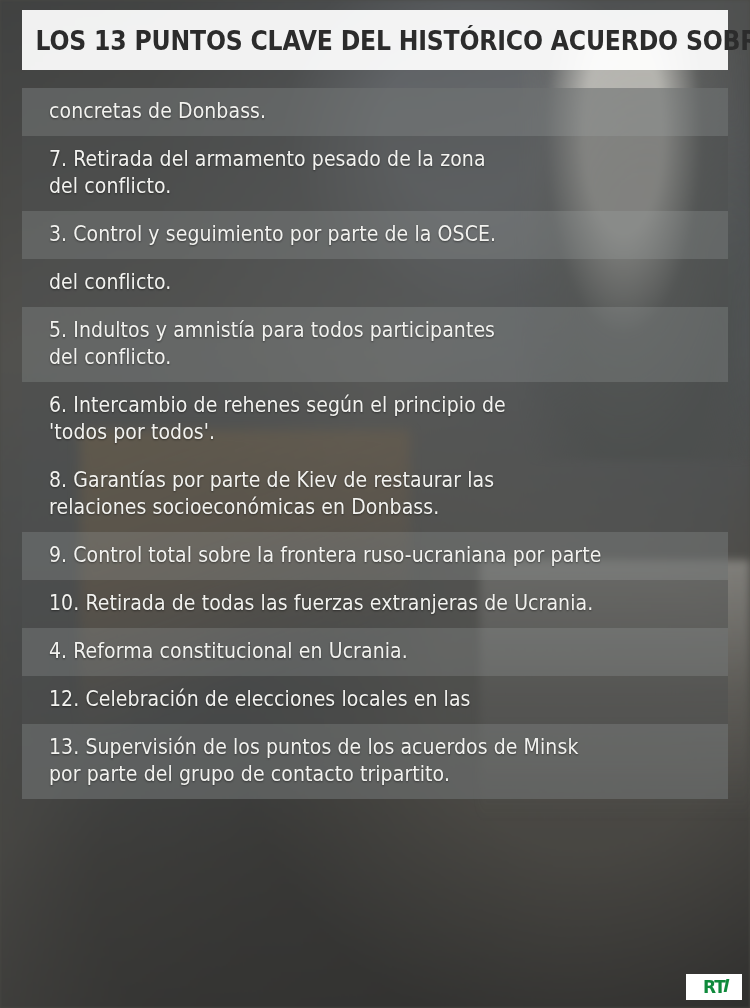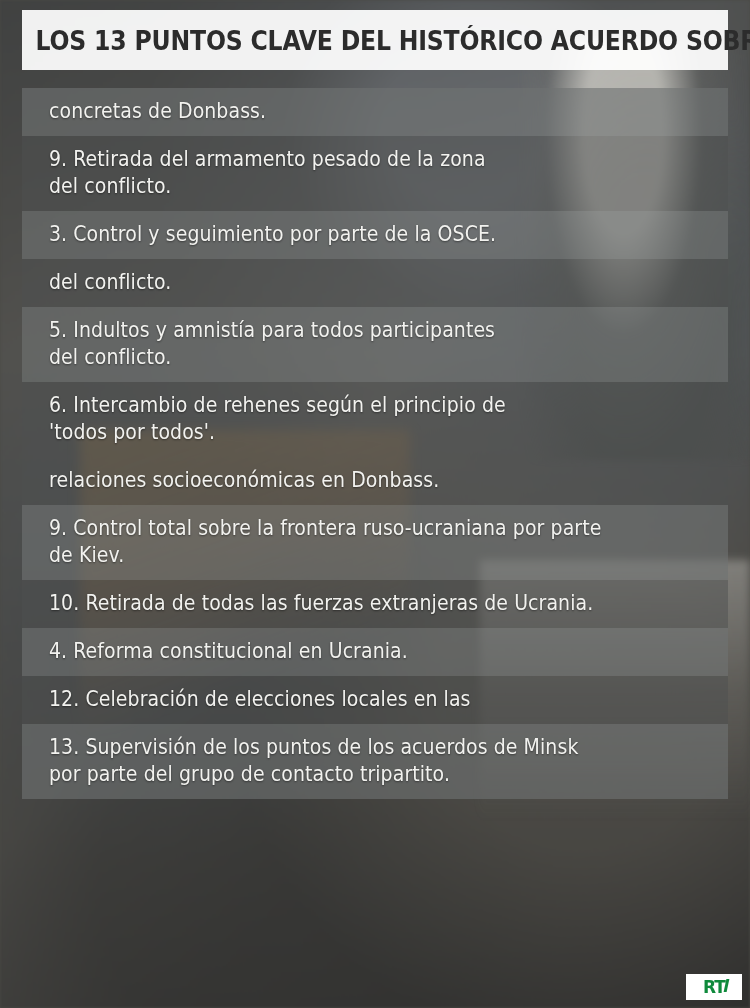--- a/index.html
+++ b/index.html
@@ -159,21 +159,21 @@
     <div class="title">LOS 13 PUNTOS CLAVE DEL HISTÓRICO ACUERDO SOBRE UCRANIA</div>
   </div>
 
   <div class="points">
 
     <div class="point shade-a">
       <span class="line">concretas de Donbass.</span>
     </div>
 
     <div class="point shade-b">
-      <span class="line">9. Retirada del armamento pesado de la zona</span>
+      <span class="line">7. Retirada del armamento pesado de la zona</span>
       <span class="line">del conflicto.</span>
     </div>
 
     <div class="point shade-a">
       <span class="line">3. Control y seguimiento por parte de la OSCE.</span>
     </div>
 
     <div class="point shade-b">
       <span class="line">del conflicto.</span>
     </div>
@@ -183,26 +183,26 @@
       <span class="line">del conflicto.</span>
     </div>
 
     <div class="point shade-b">
       <span class="line">6. Intercambio de rehenes según el principio de</span>
       <span class="line">'todos por todos'.</span>
     </div>
 
 
     <div class="point shade-b">
+      <span class="line">8. Garantías por parte de Kiev de restaurar las</span>
       <span class="line">relaciones socioeconómicas en Donbass.</span>
     </div>
 
     <div class="point shade-a">
       <span class="line">9. Control total sobre la frontera ruso-ucraniana por parte</span>
-      <span class="line">de Kiev.</span>
     </div>
 
     <div class="point shade-b">
       <span class="line">10. Retirada de todas las fuerzas extranjeras de Ucrania.</span>
     </div>
 
     <div class="point shade-a">
       <span class="line">4. Reforma constitucional en Ucrania.</span>
     </div>
 

